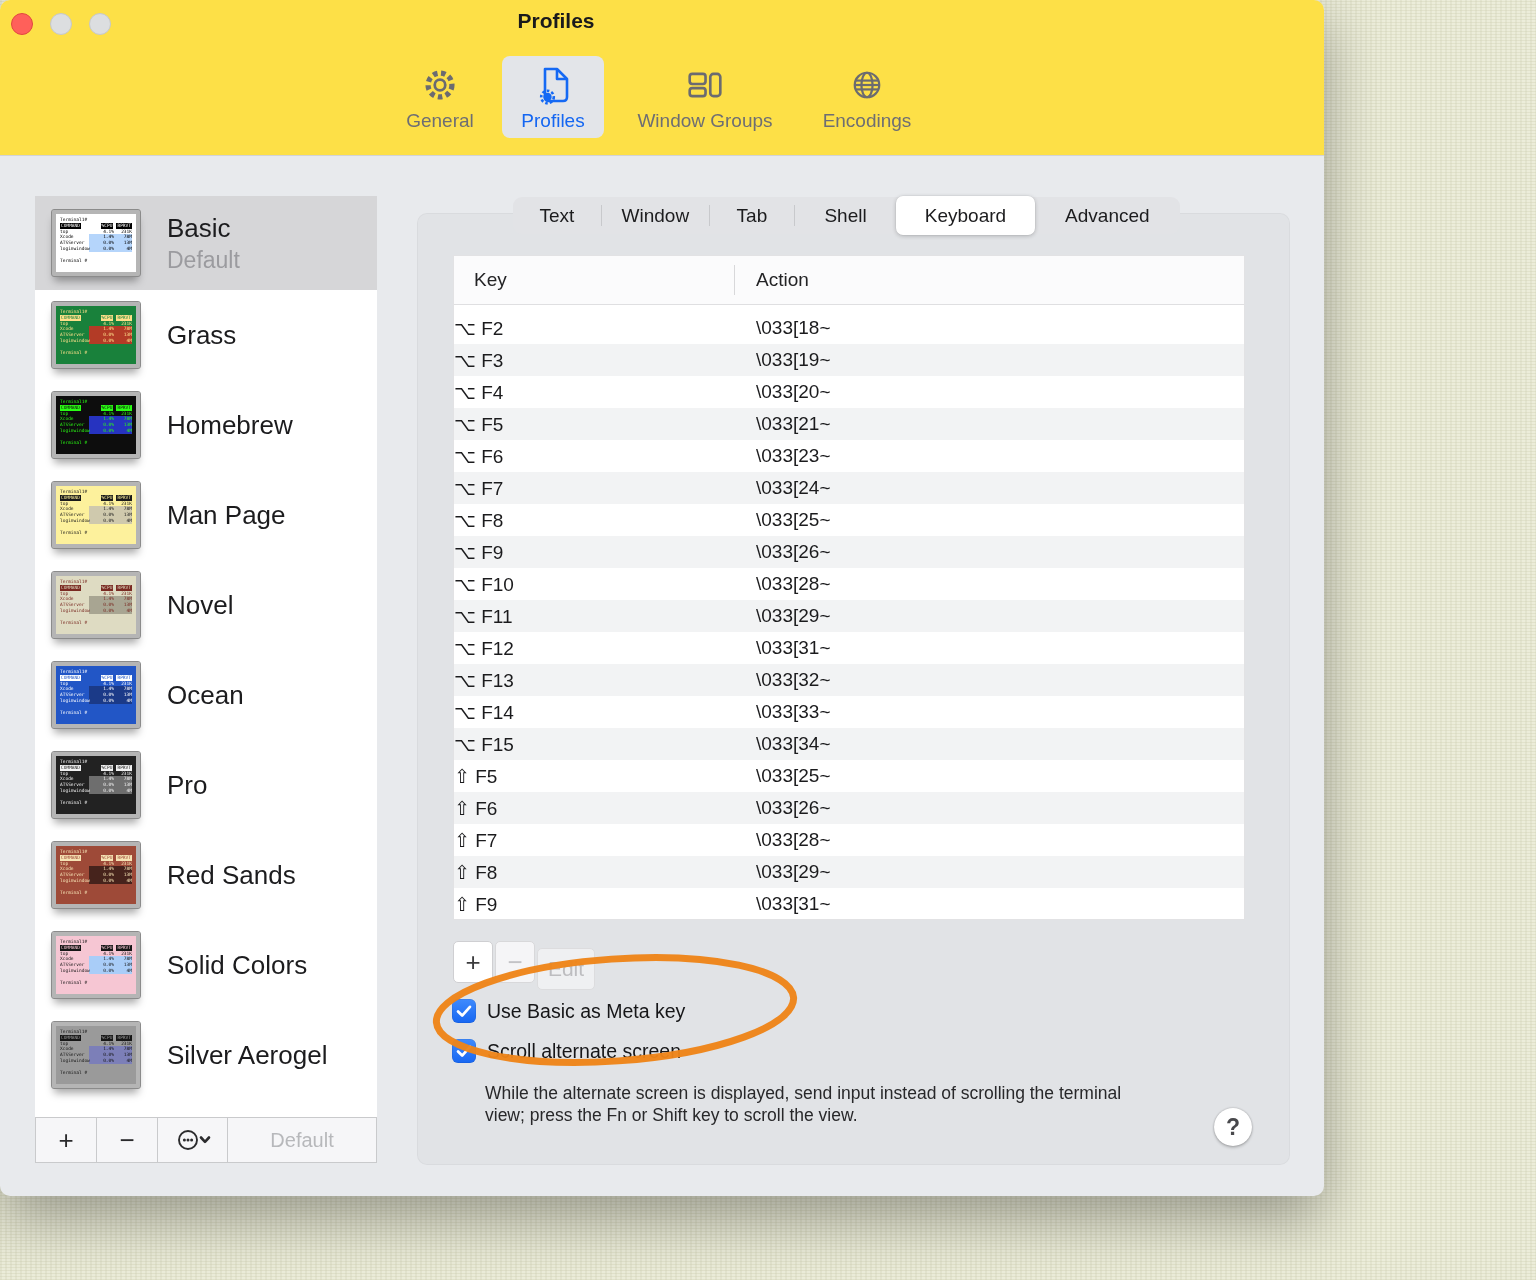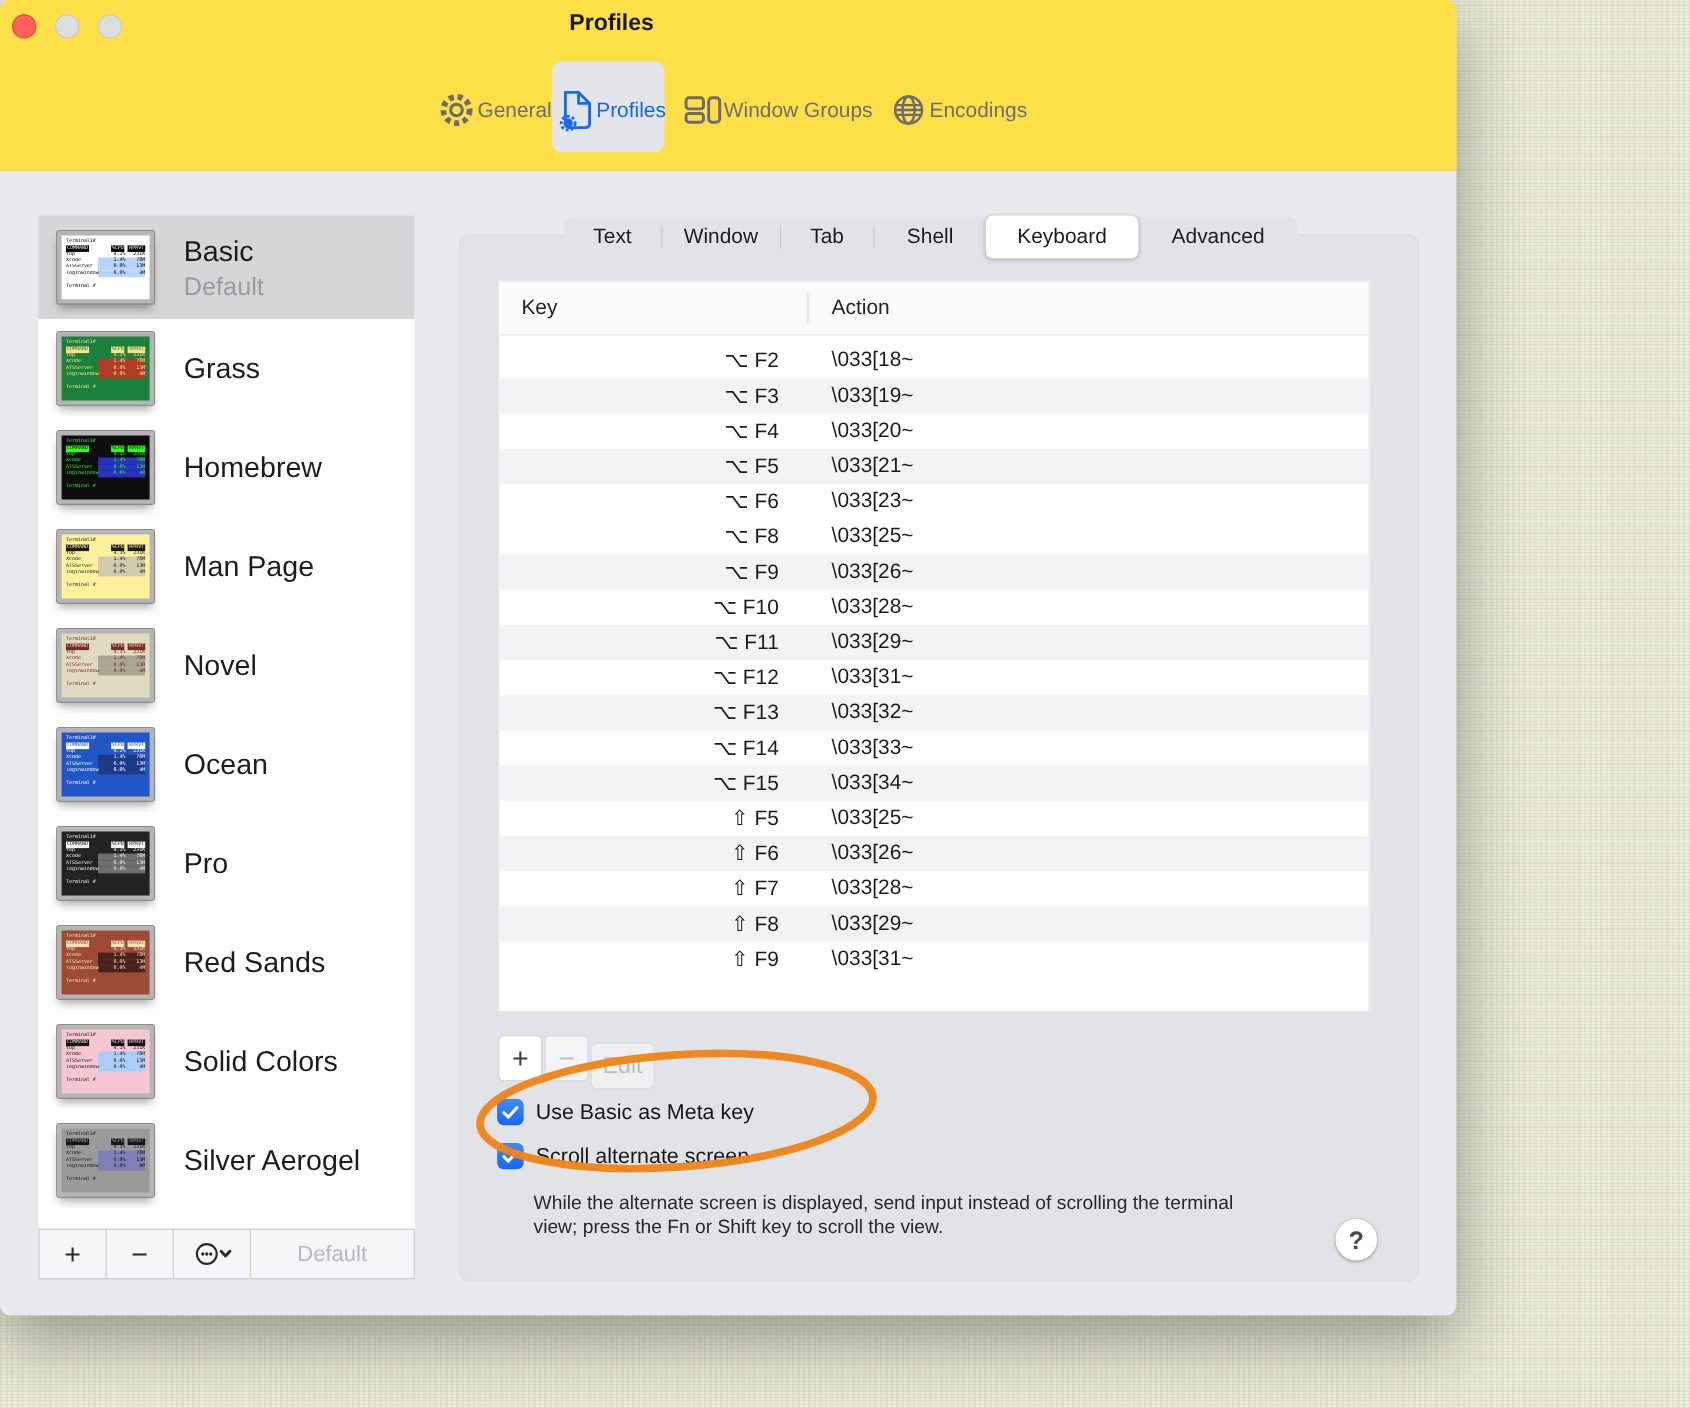--- a/index.html
+++ b/index.html
@@ -14,21 +14,21 @@
   
   .titlebar { position:absolute; left:0; top:0; right:0; height:156px;
     background:#fde047; border-bottom:1px solid #d2d3d6; border-radius:10px 10px 0 0; }
   .tl { position:absolute; top:13px; width:22px; height:22px; border-radius:50%; }
   .tl.red   { left:11px; background:#ff605a; border:1px solid #e24640; }
   .tl.gray1 { left:50px; background:#dcdee0; border:1px solid #c6c8ca; }
   .tl.gray2 { left:89px; background:#dcdee0; border:1px solid #c6c8ca; }
   .win-title { position:absolute; top:9px; left:0; right:212px; text-align:center;
     font-size:21px; font-weight:700; color:#1a1a1c; }
   .tb-item { position:absolute; top:56px; height:82px; border-radius:8px;
-    display:flex; align-items:center; justify-content:flex-start; padding-top:6px; }
+    display:flex; flex-direction:column; align-items:center; justify-content:flex-start; padding-top:6px; }
   .tb-item.selected { background:#e3e5e9; }
   .tb-icon { height:46px; display:flex; align-items:center; justify-content:center; }
   .tb-label { font-size:19px; color:#6e6e73; margin-top:2px; white-space:nowrap; }
   .tb-item.selected .tb-label { color:#1466f2; }
   
   .sidebar { position:absolute; left:35px; top:196px; width:342px; }
   .profile-row { position:relative; height:90px; background:#ffffff; display:flex; align-items:center; }
   .profile-row:first-child { height:94px; }
   .profile-row.selected { background:#d6d6d8; }
   .thumb { position:relative; flex:none; width:88px; height:66px; margin-left:17px;
@@ -65,21 +65,21 @@
   .ktable { position:absolute; left:36px; top:42px; width:792px; height:665px;
     background:#fff; border:1px solid #e2e2e4; overflow:hidden; }
   .thead { position:relative; height:49px; background:#fbfbfc; border-bottom:1px solid #dfdfe1;
     display:flex; align-items:center; font-size:19px; color:#232325; }
   .th-key { padding-left:20px; }
   .th-div { position:absolute; left:280px; top:9px; bottom:9px; width:1px; background:#d8d8da; }
   .th-action { position:absolute; left:302px; }
   .sliver { height:7px; background:#fff; }
   .krow { height:32px; display:flex; align-items:center; font-size:19px; color:#1b1b1d; }
   .krow.alt { background:#f2f3f4; }
-  .k-key { width:280px; padding-right:26px; text-align:right; }
+  .k-key { width:280px; padding-right:26px; }
   .k-action { padding-left:22px; }
   
   .btnrow { position:absolute; left:36px; top:728px; display:flex; align-items:flex-start; }
   .btn { height:42px; border:1px solid #cfcfd2; background:#fff; border-radius:5px;
     display:flex; align-items:center; justify-content:center; font-size:26px; color:#3c3c3e; }
   .btn.plus { width:40px; }
   .btn.minus { width:40px; margin-left:2px; color:#c3c3c6; background:#f5f5f7; border-color:#d8d8da; }
   .btn.edit { width:58px; margin-left:2px; margin-top:7px; font-size:21px;
     color:#bdbdc0; background:#eff0f2; border-color:#dcdcde; }
   .cbrow { position:absolute; left:35px; display:flex; align-items:center; gap:11px; }
@@ -376,20 +376,24 @@
             <div class="k-action">\033[20~</div>
           </div>
           <div class="krow alt">
             <div class="k-key">⌥ F5</div>
             <div class="k-action">\033[21~</div>
           </div>
           <div class="krow">
             <div class="k-key">⌥ F6</div>
             <div class="k-action">\033[23~</div>
           </div>
+          <div class="krow alt">
+            <div class="k-key">⌥ F7</div>
+            <div class="k-action">\033[24~</div>
+          </div>
           <div class="krow">
             <div class="k-key">⌥ F8</div>
             <div class="k-action">\033[25~</div>
           </div>
           <div class="krow alt">
             <div class="k-key">⌥ F9</div>
             <div class="k-action">\033[26~</div>
           </div>
           <div class="krow">
             <div class="k-key">⌥ F10</div>

